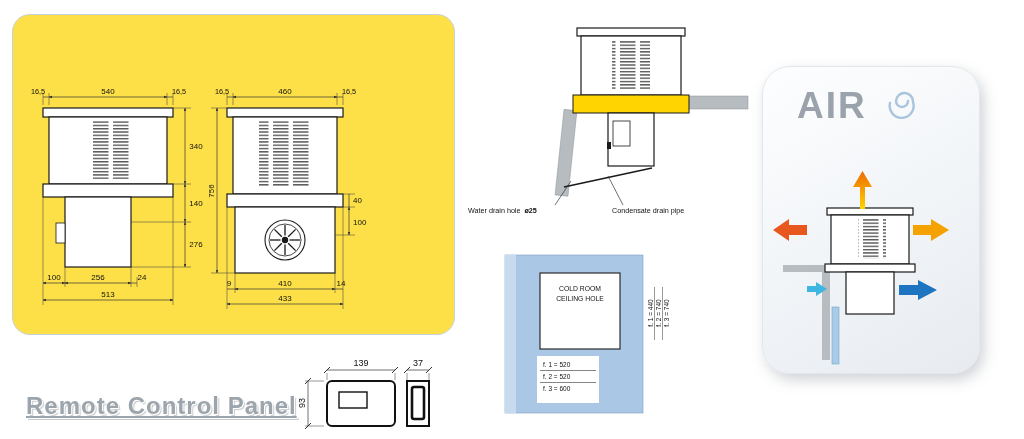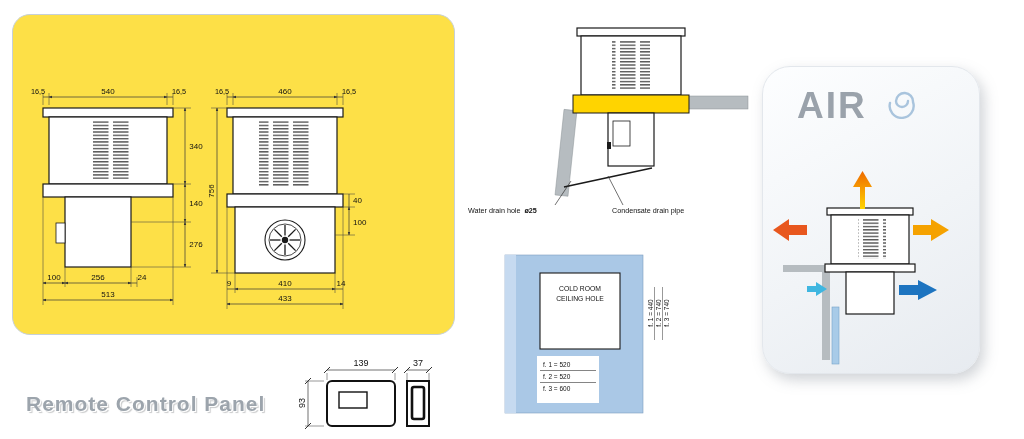--- a/index.html
+++ b/index.html
@@ -26,23 +26,24 @@
     border:1px solid #e3e7ec;
     box-shadow:4px 6px 14px rgba(120,130,140,.35);
   }
   .air-title{
     position:absolute;left:34px;top:16px;
     font-size:37px;font-weight:bold;color:#9aa2ab;
     letter-spacing:2px;line-height:45px;
   }
   .air-title span{display:block;}
   .remote-title{
-    left:26px;top:392px;font-size:21px;font-weight:bold;color:#9ca4ac;
+    left:26px;top:392px;font-size:24px;font-weight:bold;color:#9ca4ac;
     letter-spacing:1px;
     text-shadow:1px 1px 0 #ffffff,2px 2px 1px rgba(60,65,70,.28);
+    text-decoration:underline;
   }
 </style>
 </head>
 <body>
 
 <div class="abs panel-left">
 <svg width="441" height="319" viewBox="0 0 441 319">
   <defs>
     <marker id="arwA" viewBox="0 0 10 10" refX="9" refY="5" markerWidth="5.5" markerHeight="5.5" orient="auto-start-reverse">
       <path d="M0,1.5 L10,5 L0,8.5 z" fill="#333"></path>

